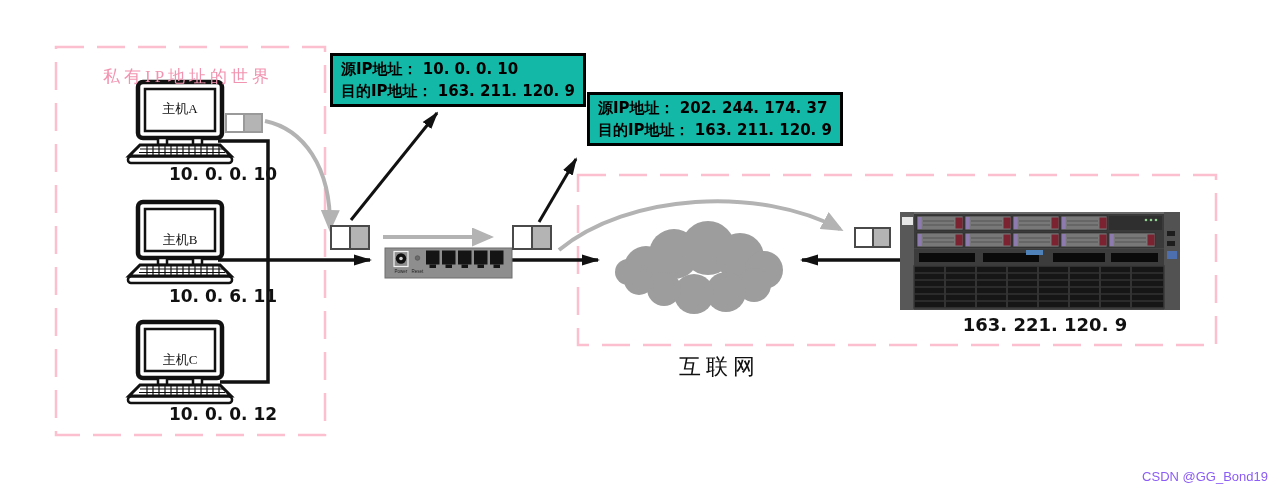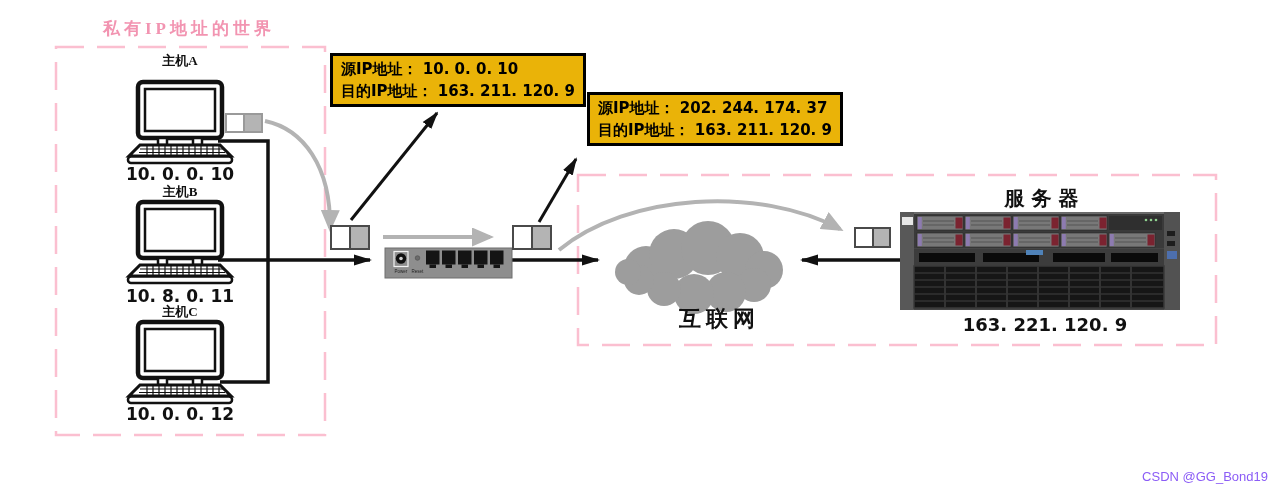--- a/index.html
+++ b/index.html
@@ -1,25 +1,25 @@
 <!DOCTYPE html>
 <html><head>
 <meta charset="utf-8">
 <style>
   html,body{margin:0;padding:0;background:#fff;}
   .canvas{position:relative;width:1280px;height:493px;background:#fff;overflow:hidden;
           font-family:"Liberation Sans","DejaVu Sans",sans-serif;}
   svg.layer{position:absolute;left:0;top:0;}
   .t{position:absolute;white-space:nowrap;color:#111;}
-  .serifb{font-family:"Liberation Serif","DejaVu Serif",serif;font-weight:bold;}
+  .serifb{font-family:"Liberation Serif","DejaVu Serif",serif;font-weight:normal;margin-top:48px;}
   .sansb{font-family:"DejaVu Sans","Liberation Sans",sans-serif;font-weight:bold;}
   .pink{color:#f294b1;}
   .host-label{width:124px;text-align:center;font-size:13px;}
-  .host-ip{width:124px;text-align:center;font-size:17px;}
-  .hdr-box{position:absolute;background:#eab308;border:3px solid #000;padding:2px 8px;
+  .host-ip{width:124px;text-align:center;font-size:17px;margin-left:43px;}
+  .hdr-box{position:absolute;background:#14b8a6;border:3px solid #000;padding:2px 8px;
            font-size:15px;line-height:22px;font-weight:bold;
            font-family:"DejaVu Sans","Liberation Sans",sans-serif;}
   .router-text{position:absolute;font-size:16.5px;line-height:21px;font-weight:bold;
            font-family:"DejaVu Sans","Liberation Sans",sans-serif;color:#111;}
   .packet{position:absolute;display:flex;background:#fff;border:2px solid #4a4a4a;box-sizing:border-box;}
   .packet .half{flex:1;}
   .packet .grayh{background:#b4b4b4;border-left:2px solid #4a4a4a;}
   .packet.light{border-color:#9a9a9a;}
   .packet.light .grayh{border-left-color:#9a9a9a;}
   .watermark{position:absolute;right:12px;top:469px;font-size:13px;color:#8b5cf6;}
@@ -146,21 +146,21 @@
       <path d="M945,266 V308 M976,266 V308 M1007,266 V308 M1038,266 V308 M1069,266 V308 M1100,266 V308 M1131,266 V308" stroke="#333" stroke-width="2" fill="none"></path>
     </g>
   </svg>
 
   <div class="t serifb pink" style="left:103px;top:17px;font-size:17px;letter-spacing:4px;">私有IP地址的世界</div>
 
   <div class="t serifb host-label" style="left:118px;top:52px;">主机A</div>
   <div class="t sansb host-ip" style="left:118px;top:164px;">10. 0. 0. 10</div>
 
   <div class="t serifb host-label" style="left:118px;top:183px;text-align:center;">主机B</div>
-  <div class="t sansb host-ip" style="left:118px;top:286px;">10. 8. 0. 11</div>
+  <div class="t sansb host-ip" style="left:118px;top:286px;">10. 0. 6. 11</div>
 
   <div class="t serifb host-label" style="left:118px;top:303px;">主机C</div>
   <div class="t sansb host-ip" style="left:118px;top:404px;">10. 0. 0. 12</div>
 
   <div class="hdr-box" style="left:330px;top:53px;">
     <div>源IP地址： 10. 0. 0. 10</div>
     <div>目的IP地址： 163. 211. 120. 9</div>
   </div>
   <div class="hdr-box" style="left:587px;top:92px;">
     <div>源IP地址： 202. 244. 174. 37</div>
@@ -179,18 +179,17 @@
     <span class="half"></span>
     <span class="half grayh"></span>
   </div>
   <div class="packet" style="left:854px;top:227px;width:37px;height:21px;">
     <span class="half"></span>
     <span class="half grayh"></span>
   </div>
 
 
   <div class="t serifb" style="left:640px;top:304px;width:120px;text-align:right;font-size:22px;letter-spacing:5px;">互联网</div>
-  <div class="t serifb" style="left:960px;top:185px;width:170px;text-align:center;font-size:20px;letter-spacing:7px;">服务器</div>
   <div class="t sansb" style="left:940px;top:314px;width:210px;text-align:center;font-size:18px;">163. 221. 120. 9</div>
 
   <div class="watermark">CSDN @GG_Bond19</div>
 
 </div>
 
 </body></html>

